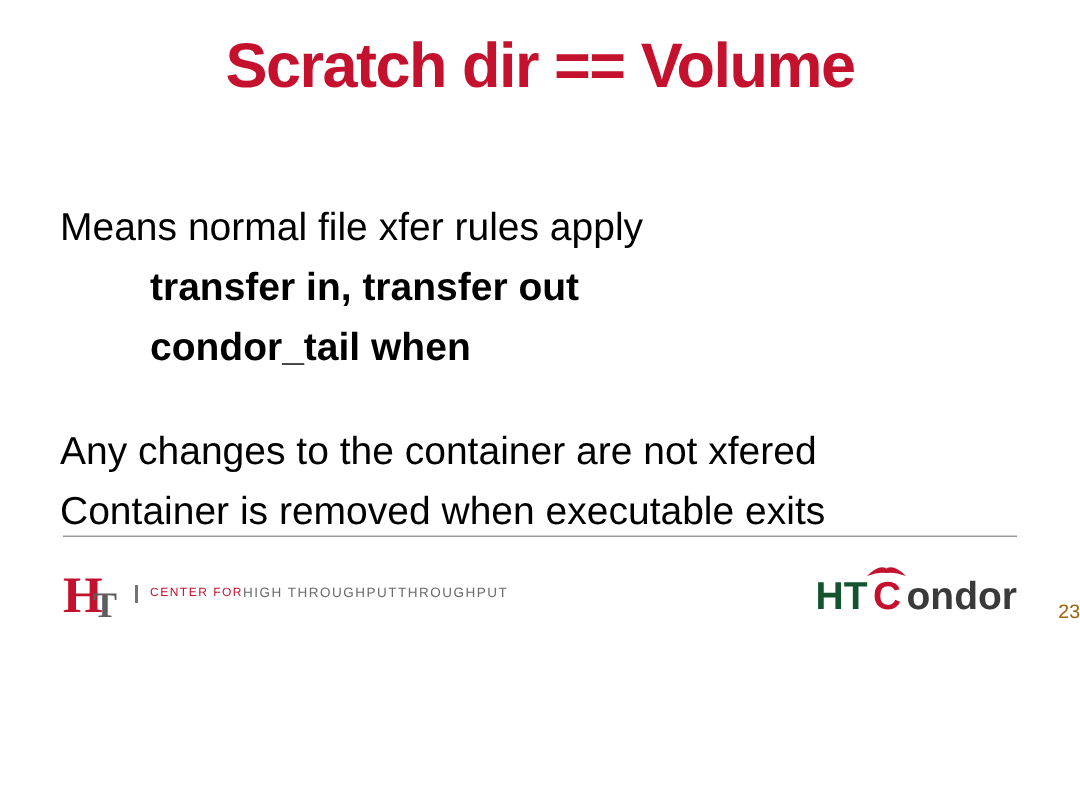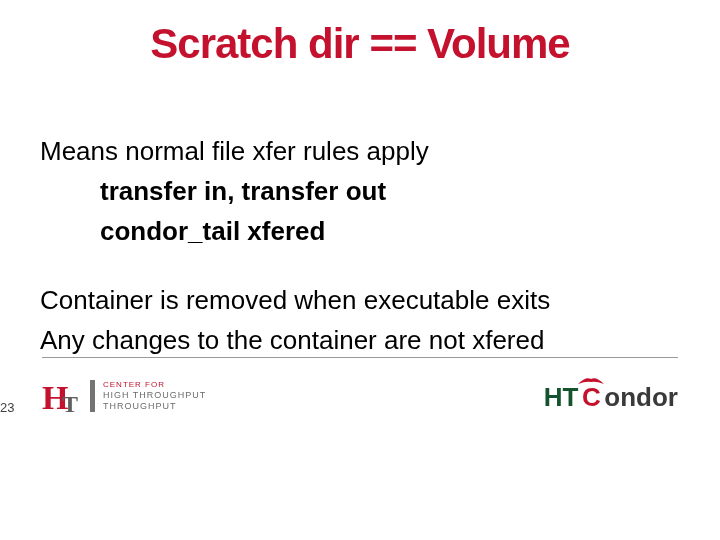--- a/index.html
+++ b/index.html
@@ -57,24 +57,24 @@
     position: absolute;
     left: 42px;
     right: 42px;
     top: -6px;
     border-top: 1px solid #999;
   }
   .page-num {
     position: absolute;
     left: 0;
     right: 0;
-    text-align: left;
+    text-align: right;
     bottom: 8px;
     font-size: 13px;
-    color: #404040;
+    color: #a16207;
   }
   
   .logo-left {
     position: absolute;
     left: 42px;
     bottom: 6px;
     display: flex;
     align-items: center;
     gap: 8px;
   }
@@ -96,26 +96,26 @@
     font-family: Georgia, serif;
     font-weight: bold;
     font-size: 24px;
     color: #5e5e5e;
     position: absolute;
     left: 20px;
     top: 16px;
   }
   .logo-left-text {
     display: flex;
-    flex-direction: column;
+    flex-direction: row;
     font-size: 9px;
     letter-spacing: 1px;
     color: #6b6b6b;
     line-height: 1.25;
-    border-left: 5px solid #737373;
+    border-left: 2px solid #737373;
     padding-left: 8px;
   }
   .logo-left-text .red {
     color: #c4122e;
     font-size: 8px;
   }
   
   .logo-right {
     position: absolute;
     right: 42px;
@@ -151,24 +151,24 @@
 </head>
 <body>
 
 <div class="slide">
 
   <div class="title">Scratch dir == Volume</div>
 
   <div class="body">
     <p>Means normal file xfer rules apply</p>
     <p class="indent">transfer in, transfer out</p>
-    <p class="indent">condor_tail xfered</p>
+    <p class="indent">condor_tail when</p>
     <div class="gap"></div>
+    <p>Any changes to the container are not xfered</p>
     <p>Container is removed when executable exits</p>
-    <p>Any changes to the container are not xfered</p>
   </div>
 
   <div class="footer">
     <div class="hr"></div>
 
     <div class="logo-left">
       <div class="ht-mark">
         <span class="ht-h">H</span>
         <span class="ht-t">T</span>
       </div>

